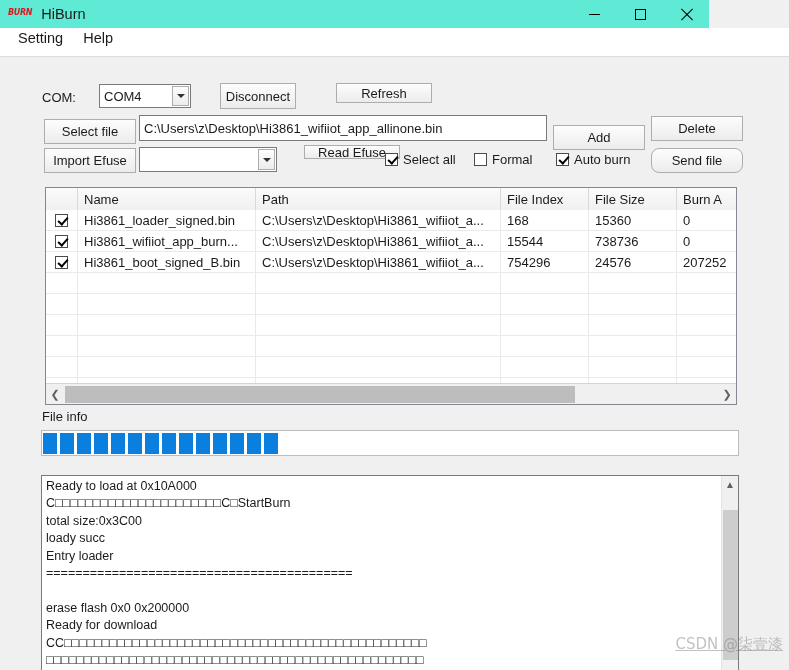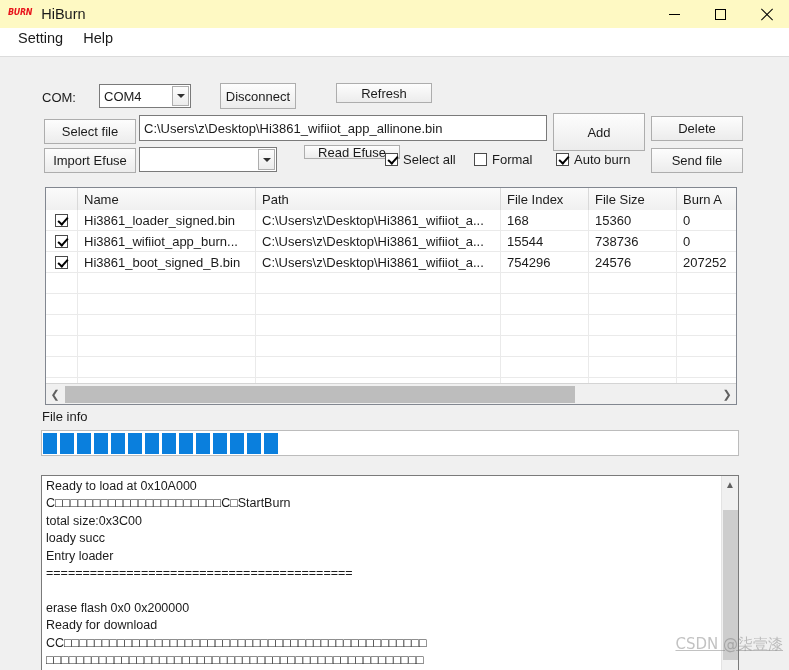--- a/index.html
+++ b/index.html
@@ -13,22 +13,22 @@
   #app {
     position: relative;
     width: 789px; height: 670px;
     background: #f0f0f0;
     overflow: hidden;
   }
 
   
   #titlebar {
     position: absolute; left: 0; top: 0;
-    width: 789px; height: 28px;
-    background: #fef9c3;
+    width: 709px; height: 28px;
+    background: #5eead4;
     display: flex; align-items: center;
   }
   #app-logo {
     margin-left: 8px;
     font-family: "DejaVu Sans", sans-serif;
     font-size: 8px;
     font-weight: bold;
     font-style: italic;
     color: #e8141b;
     letter-spacing: -0.3px;
@@ -361,21 +361,21 @@
       <span>COM4</span>
       <span class="arrowbox">
         <span class="caret-down"></span>
       </span>
     </div>
     <div class="btn" style="left:220px; top:26px; width:76px; height:26px;">Disconnect</div>
     <div class="btn" style="left:336px; top:26px; width:96px; height:20px;">Refresh</div>
 
     <div class="btn" style="left:44px; top:62px; width:92px; height:25px;">Select file</div>
     <div class="txt" style="left:139px; top:58px; width:408px; height:26px;">C:\Users\z\Desktop\Hi3861_wifiiot_app_allinone.bin</div>
-    <div class="btn" style="left:553px; top:56px; width:92px; height:38px;">Add</div>
+    <div class="btn" style="left:553px; top:68px; width:92px; height:25px;">Add</div>
     <div class="btn" style="left:651px; top:59px; width:92px; height:25px;">Delete</div>
 
     <div class="btn" style="left:44px; top:91px; width:92px; height:25px;">Import Efuse</div>
     <div class="combo" style="left:139px; top:90px; width:138px; height:25px;">
       <span></span>
       <span class="arrowbox">
         <span class="caret-down"></span>
       </span>
     </div>
     <div class="btn" style="left:278px; top:88px; width:96px; height:14px;margin-left:26px;">Read Efuse</div>
@@ -385,21 +385,21 @@
       <span>Select all</span>
     </div>
     <div class="chk" style="left:474px; top:95px;">
       <span class="chkbox"></span>
       <span>Formal</span>
     </div>
     <div class="chk" style="left:556px; top:95px;">
       <span class="chkbox on"></span>
       <span>Auto burn</span>
     </div>
-    <div class="btn" style="left:651px; top:91px; width:92px; height:25px;">Send file</div>
+    <div class="btn" style="left:651px; top:91px; width:92px; height:25px;border-radius:8px;">Send file</div>
 
     <div id="filelist" style="top:130px;">
       <div id="lv-header">
         <div class="hcell c0"></div>
         <div class="hcell c1">Name</div>
         <div class="hcell c2">Path</div>
         <div class="hcell c3">File Index</div>
         <div class="hcell c4">File Size</div>
         <div class="hcell c5">Burn A</div>
       </div>

